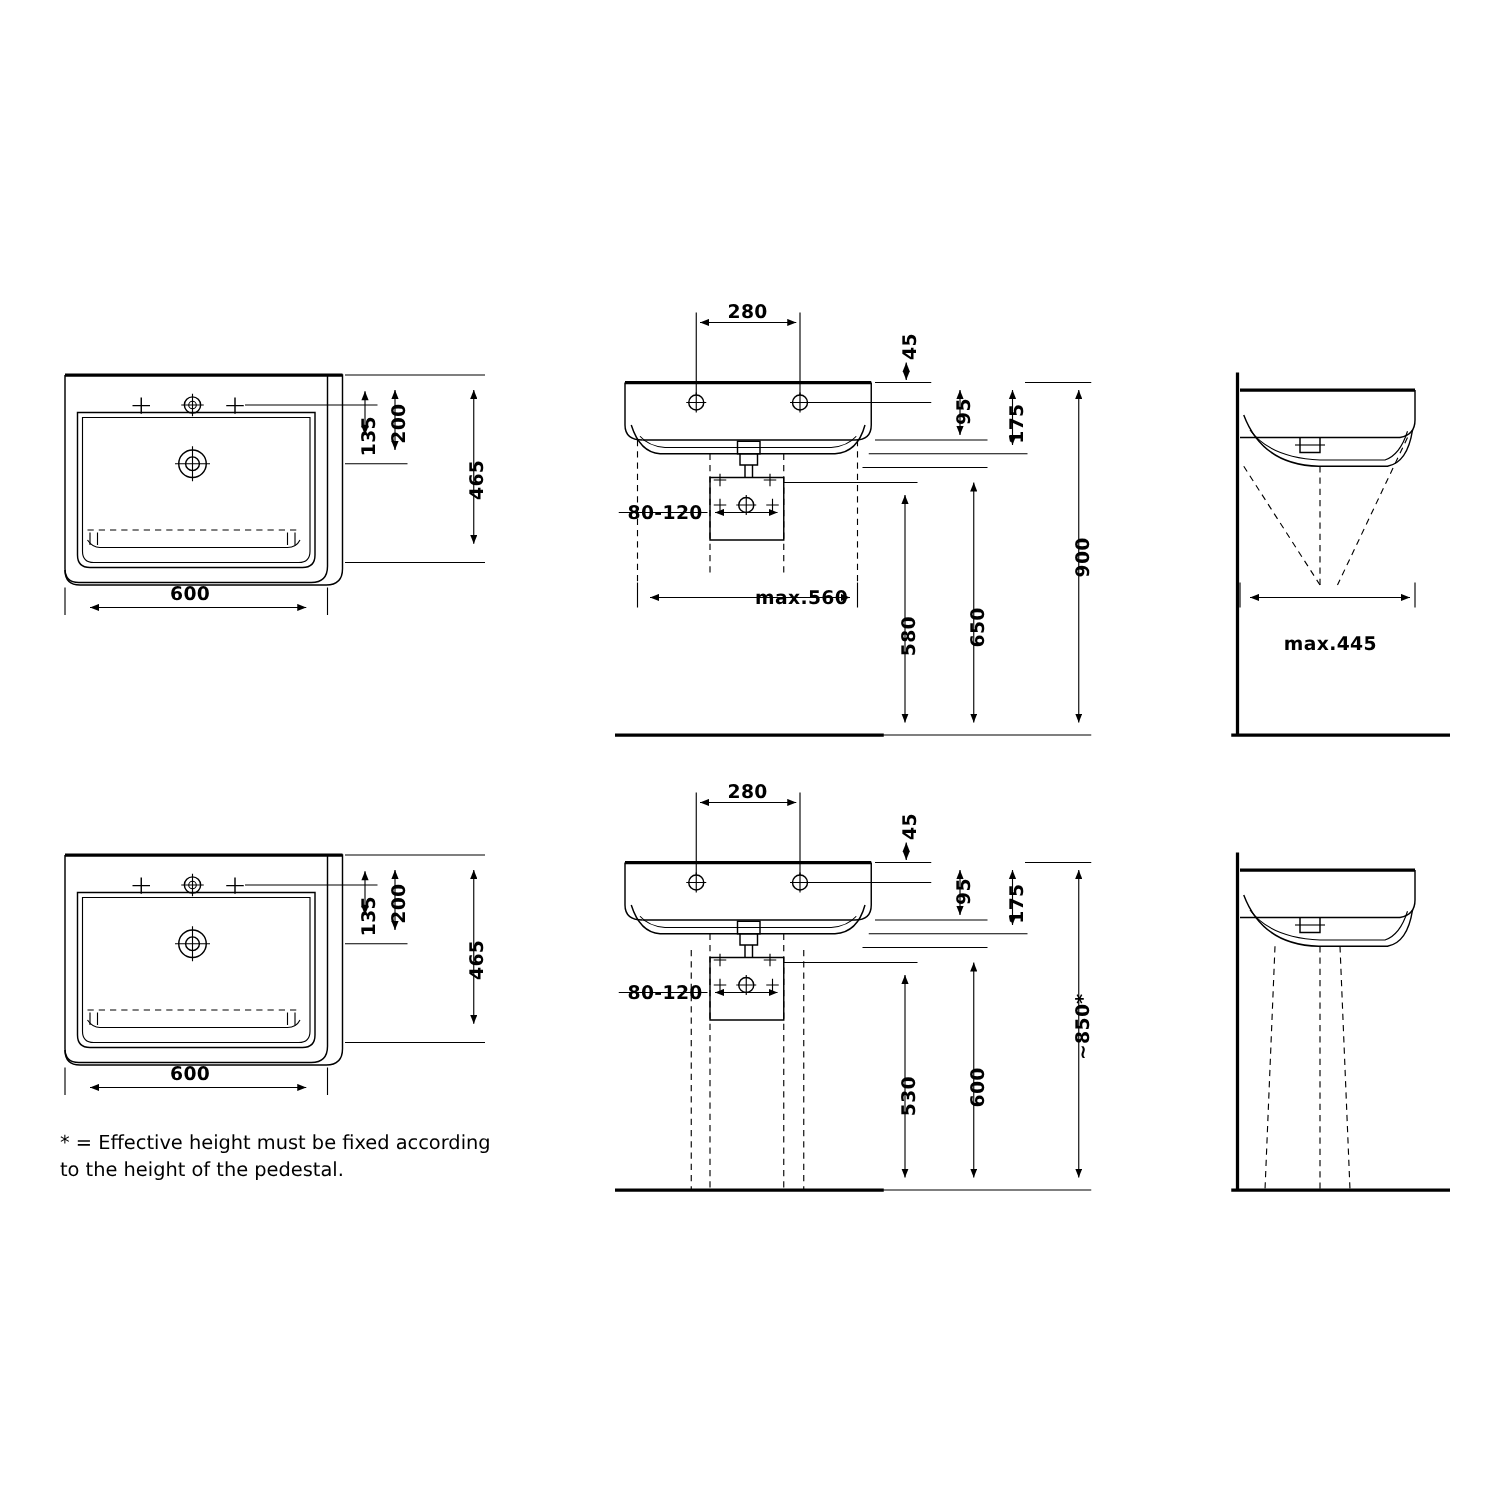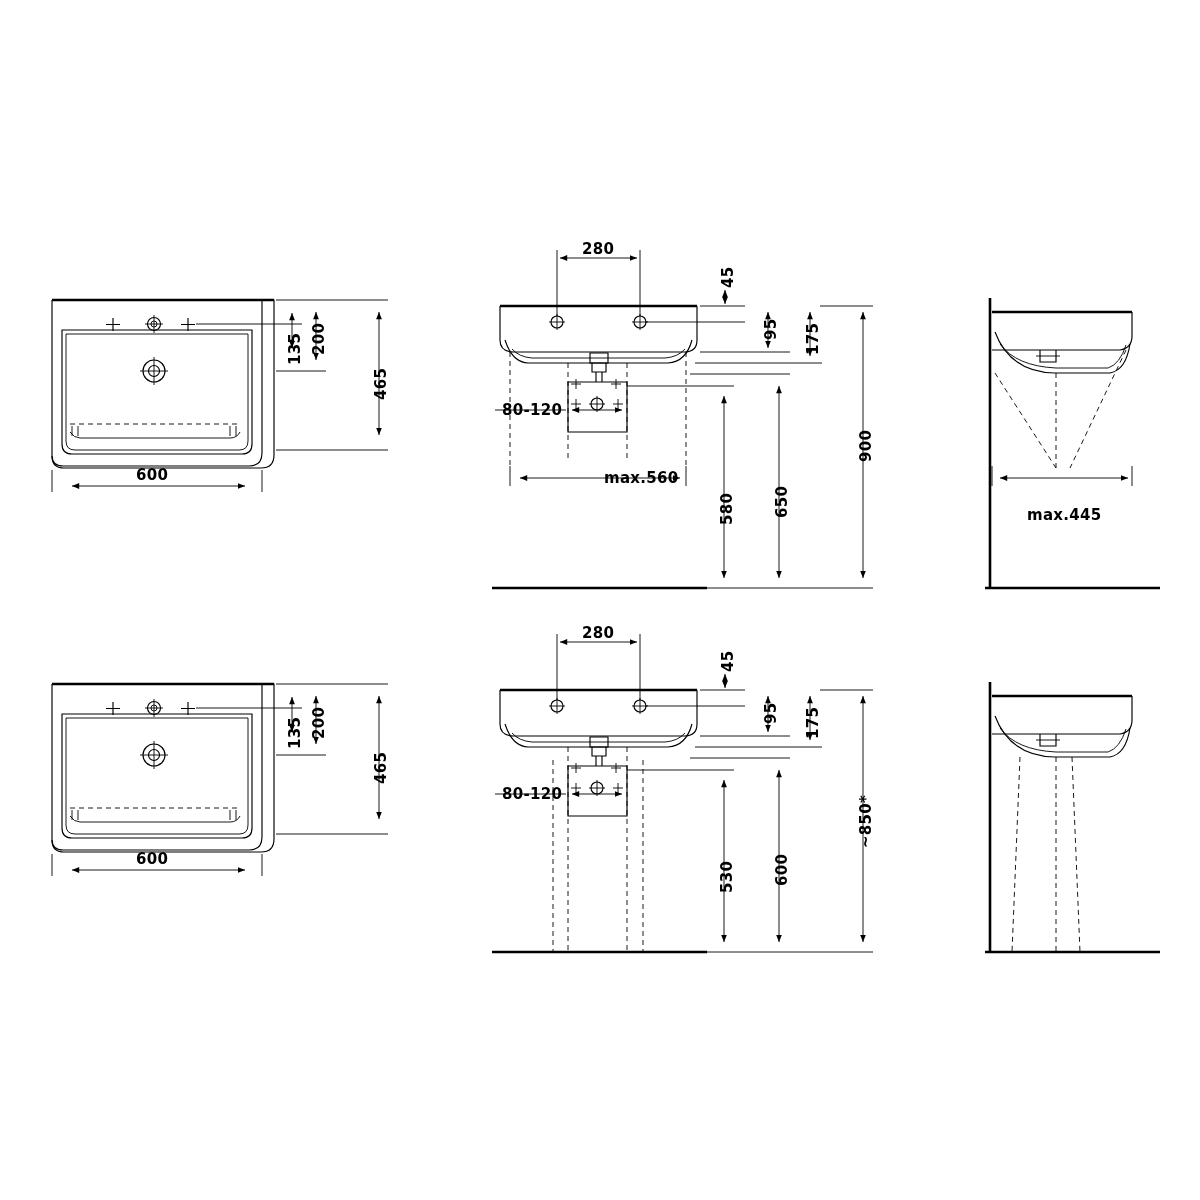--- a/index.html
+++ b/index.html
@@ -319,14 +319,16 @@
 
   <div class="lbl" style="left:582px; top:624px;">280</div>
   <div class="lbl rot" style="left:719px; top:672px;">45</div>
   <div class="lbl rot" style="left:762px; top:724px;">95</div>
   <div class="lbl rot" style="left:804px; top:739px;">175</div>
   <div class="lbl" style="left:502px; top:785px;">80-120</div>
   <div class="lbl rot" style="left:718px; top:893px;">530</div>
   <div class="lbl rot" style="left:773px; top:886px;">600</div>
   <div class="lbl rot" style="left:857px; top:848px;">~850*</div>
 
+  <div class="note" style="left:48px; top:903px; width:420px;">* = Effective height must be fixed according
+to the height of the pedestal.</div>
 
 </div>
 
 </body></html>

